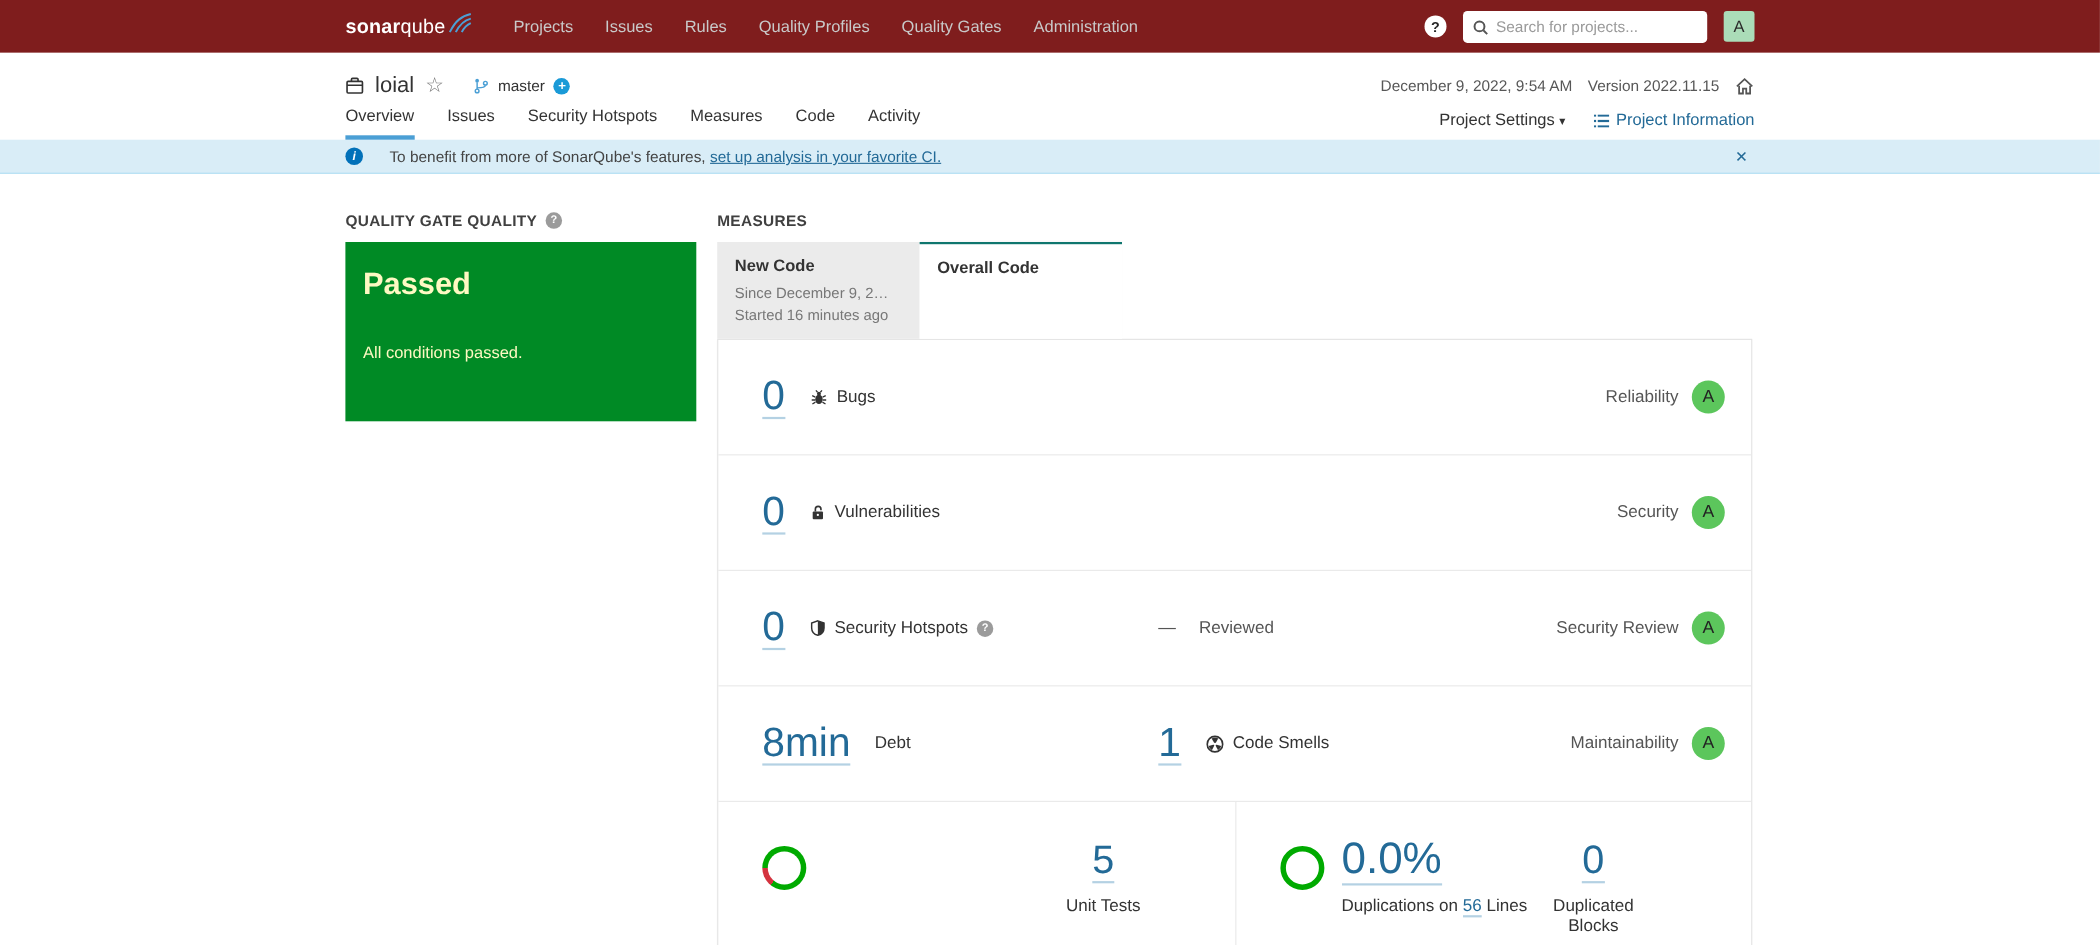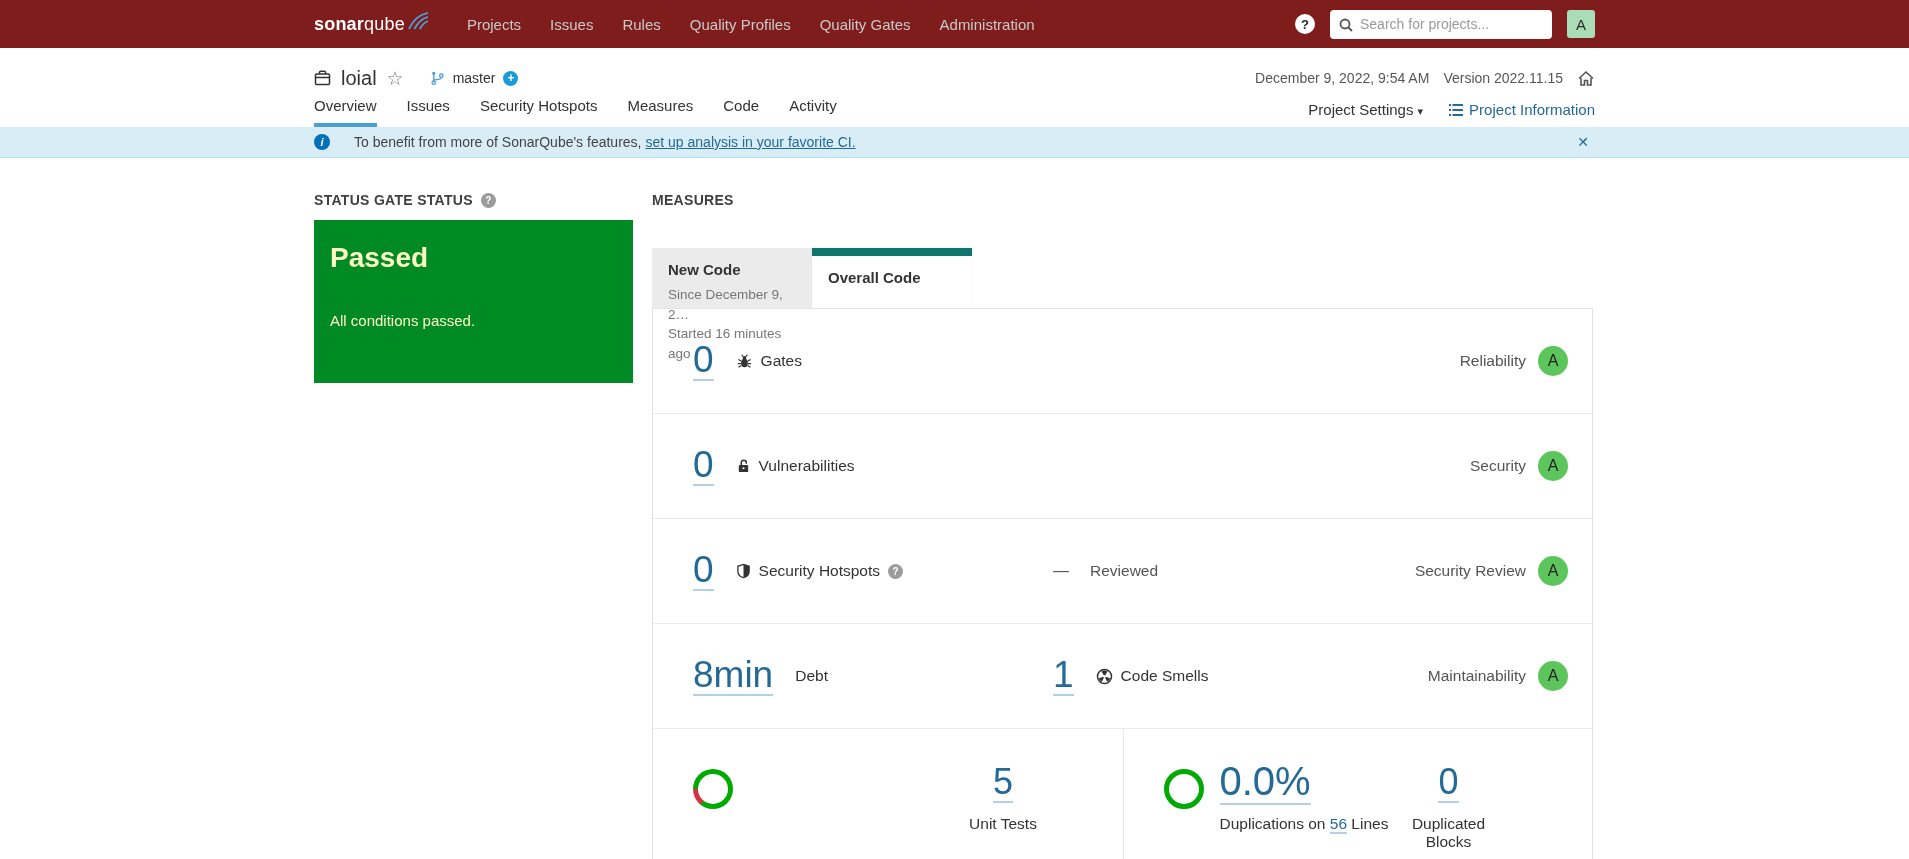--- a/index.html
+++ b/index.html
@@ -76,23 +76,23 @@
     color: #fff; font-size: 10px; font-weight: bold; display: inline-flex;
     align-items: center; justify-content: center; cursor: pointer; }
 
   .qg-box { margin-top: 12px; height: 163px; background: #008a25; color: #fef9c3;
     padding: 22px 16px; }
   .qg-status { font-size: 28px; font-weight: bold; }
   .qg-desc { font-size: 15px; margin-top: 38px; }
 
   
   .measure-tabs { margin-top: 12px; display: flex; height: 88px; }
-  .mtab { width: 160px; padding: 13px 16px; cursor: pointer; margin-top: 28px; }
+  .mtab { width: 184px; padding: 13px 16px; cursor: pointer; }
   .mtab-new { background: #ebebeb; }
-  .mtab-overall { background: #fff; border-top: 8px solid #0f766e;
+  .mtab-overall { background: #fff; border-top: 2px solid #0f766e;
     box-shadow: 0 -1px 2px rgba(0,0,0,.05); }
   .mtab-label { font-size: 15px; font-weight: bold; color: #333; }
   .mtab-sub { font-size: 13.5px; color: #777; margin-top: 7px; line-height: 1.45; }
 
   
   .card { background: #fff; border: 1px solid #e3e3e3; border-top: 1px solid #e3e3e3;
     box-shadow: 0 1px 2px rgba(0,0,0,.05); }
   .mrow { position: relative; display: flex; align-items: center; height: 105px;
     padding: 0 24px 0 40px; border-bottom: 1px solid #e8e8e8; }
   .big-num { font-size: 37px; color: #236a97; line-height: 1.05;
@@ -233,21 +233,21 @@
     <span class="banner-text">To benefit from more of SonarQube's features,</span>
     <span class="banner-text banner-link">set up analysis in your favorite CI.</span>
     <span class="banner-close">✕</span>
   </div>
 </div>
 
 <div class="container content">
 
   <div class="left-col">
     <div class="section-heading">
-      <span>STATUS GATE STATUS</span>
+      <span>QUALITY GATE QUALITY</span>
       <span class="help-circle">?</span>
     </div>
     <div class="qg-box">
       <div class="qg-status">Passed</div>
       <div class="qg-desc">All conditions passed.</div>
     </div>
   </div>
 
   <div class="right-col">
     <div class="section-heading">
@@ -271,21 +271,21 @@
 
       <div class="mrow">
         <span class="big-num">0</span>
         <span class="metric-label">
           <svg width="17" height="17" viewBox="0 0 16 16">
             <ellipse cx="8" cy="9.5" rx="3.2" ry="4" fill="#333"></ellipse>
             <circle cx="8" cy="4.6" r="1.7" fill="#333"></circle>
             <path d="M6.8 3.4 L5.4 1.8 M9.2 3.4 L10.6 1.8" stroke="#333" stroke-width="1.1" fill="none"></path>
             <path d="M4.9 7.5 L2.2 6.2 M4.7 10 H1.8 M5 11.8 L2.4 13.4 M11.1 7.5 L13.8 6.2 M11.3 10 H14.2 M11 11.8 L13.6 13.4" stroke="#333" stroke-width="1.1"></path>
           </svg>
-          <span>Gates</span>
+          <span>Bugs</span>
         </span>
         <span class="rating-group">
           <span class="rating-label">Reliability</span>
           <span class="rating-badge">A</span>
         </span>
       </div>
 
       <div class="mrow">
         <span class="big-num">0</span>
         <span class="metric-label">

